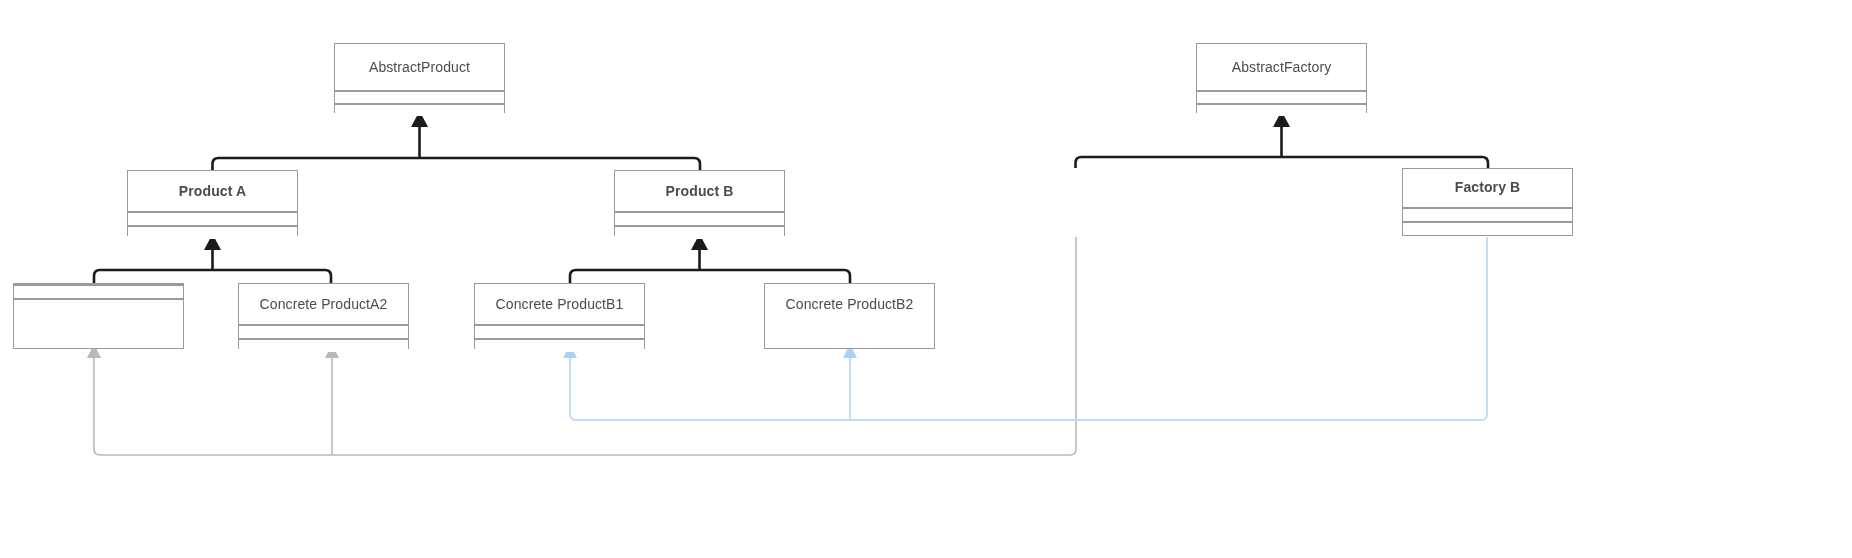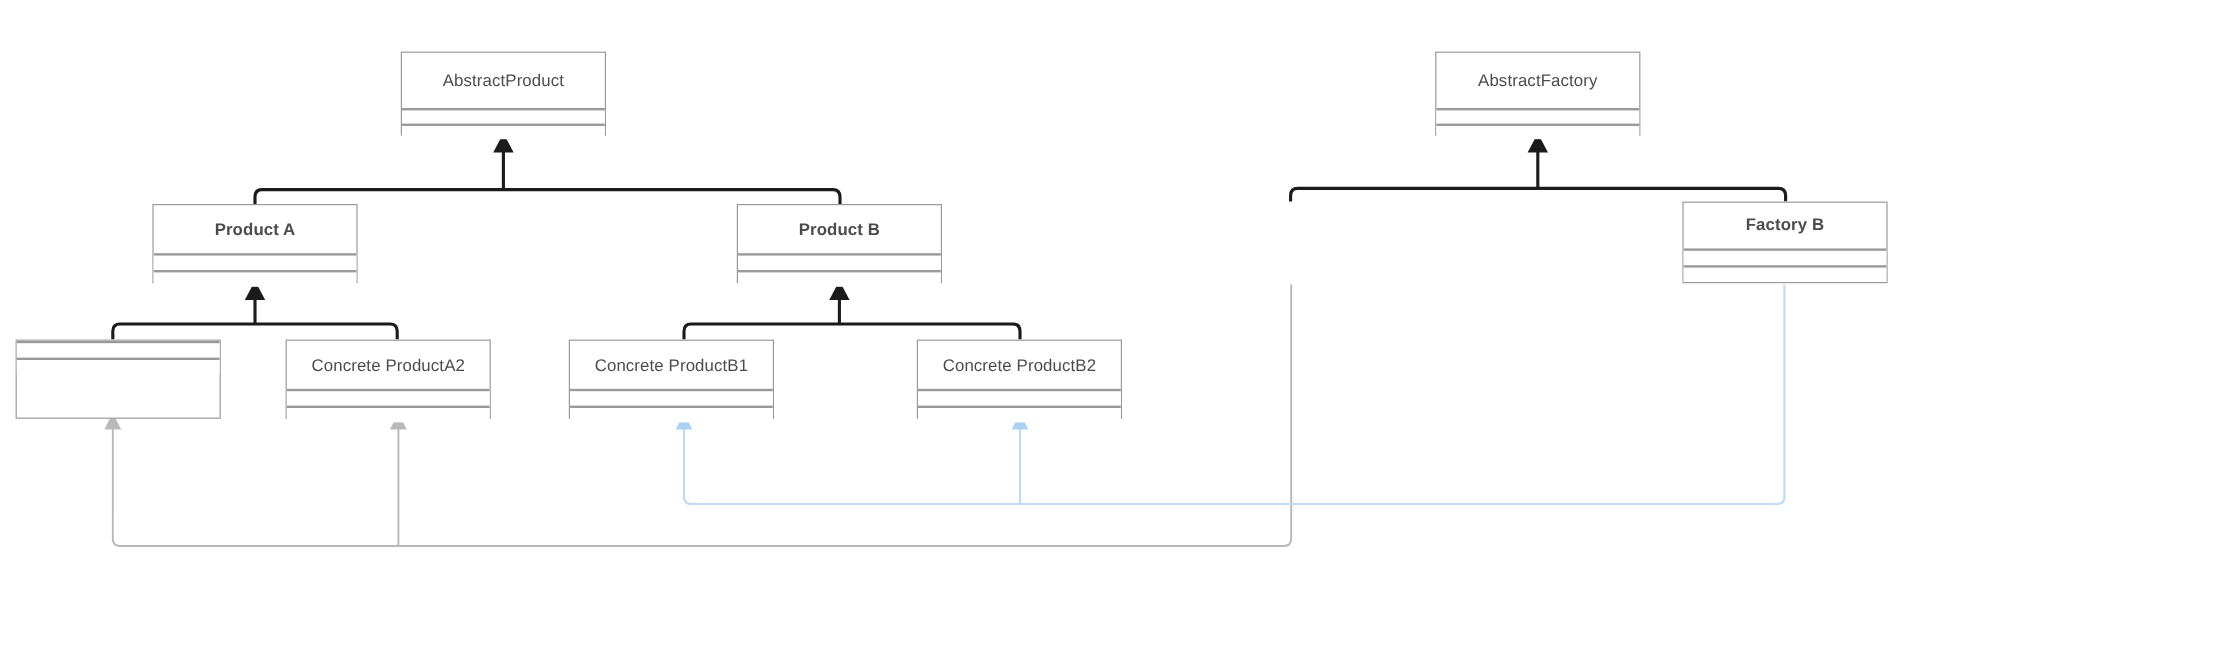--- a/index.html
+++ b/index.html
@@ -199,19 +199,19 @@
     <div class="uml-attrs"></div>
     <div class="uml-ops"></div>
   </div>
 
   <div class="uml-class h-leaf" style="left:474px; top:283px; width:171px; height:66px;">
     <div class="uml-name">Concrete ProductB1</div>
     <div class="uml-attrs"></div>
     <div class="uml-ops"></div>
   </div>
 
-  <div class="uml-class h-leaf" style="left:764px; top:283px; width:171px; height:66px;">
+  <div class="uml-class h-leaf" style="left:764px; top:283px; width:171px; height:66px;align-items:center;">
     <div class="uml-name">Concrete ProductB2</div>
     <div class="uml-attrs"></div>
     <div class="uml-ops"></div>
   </div>
 
 </div>
 
 </body></html>

